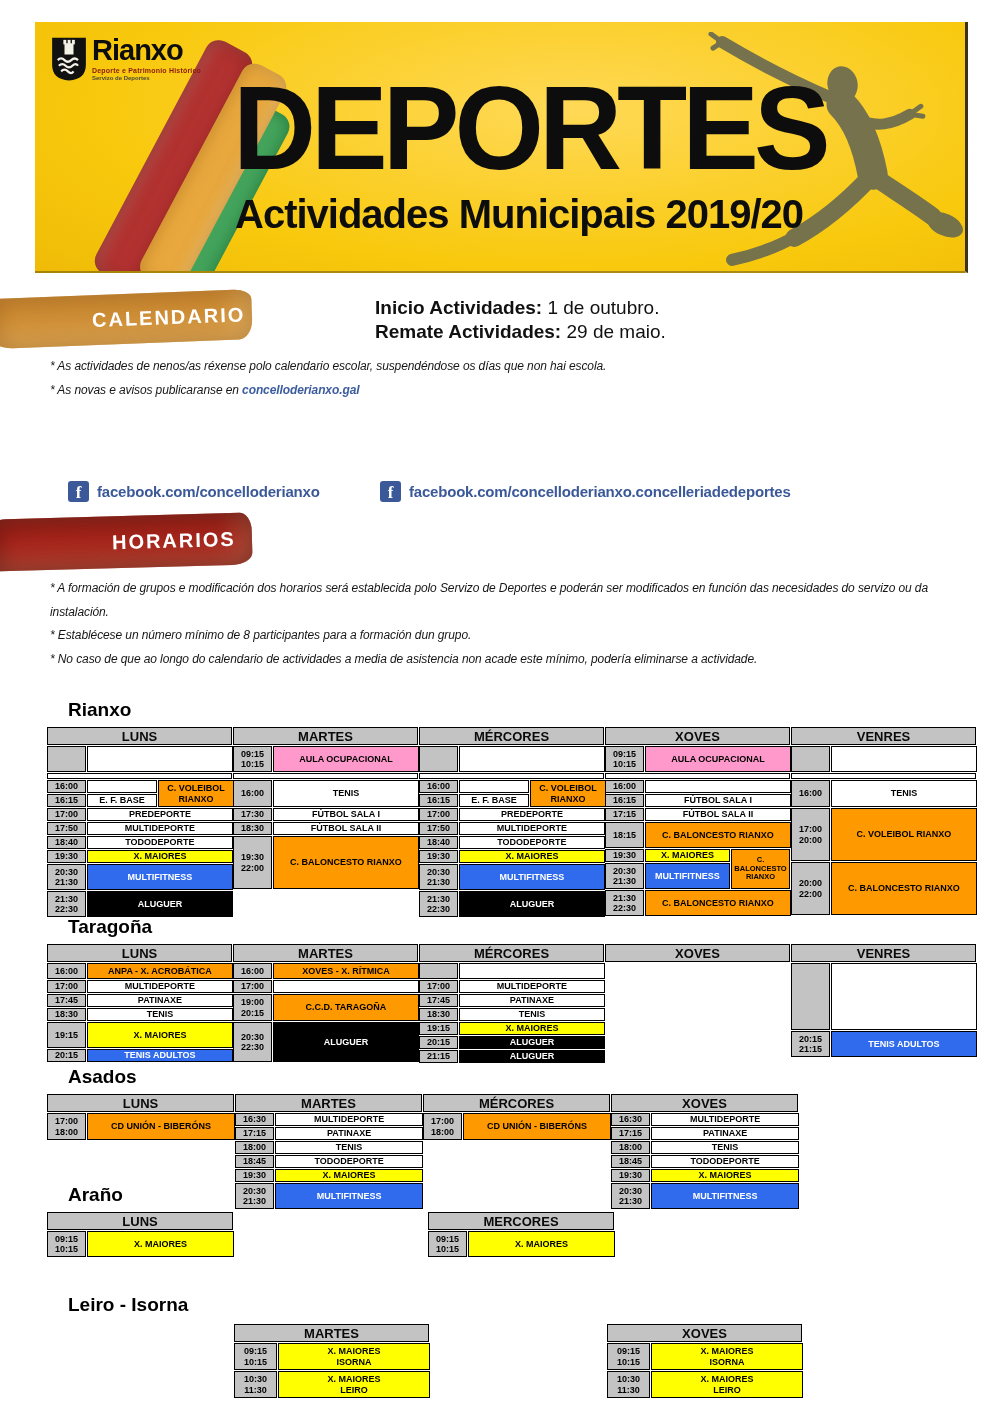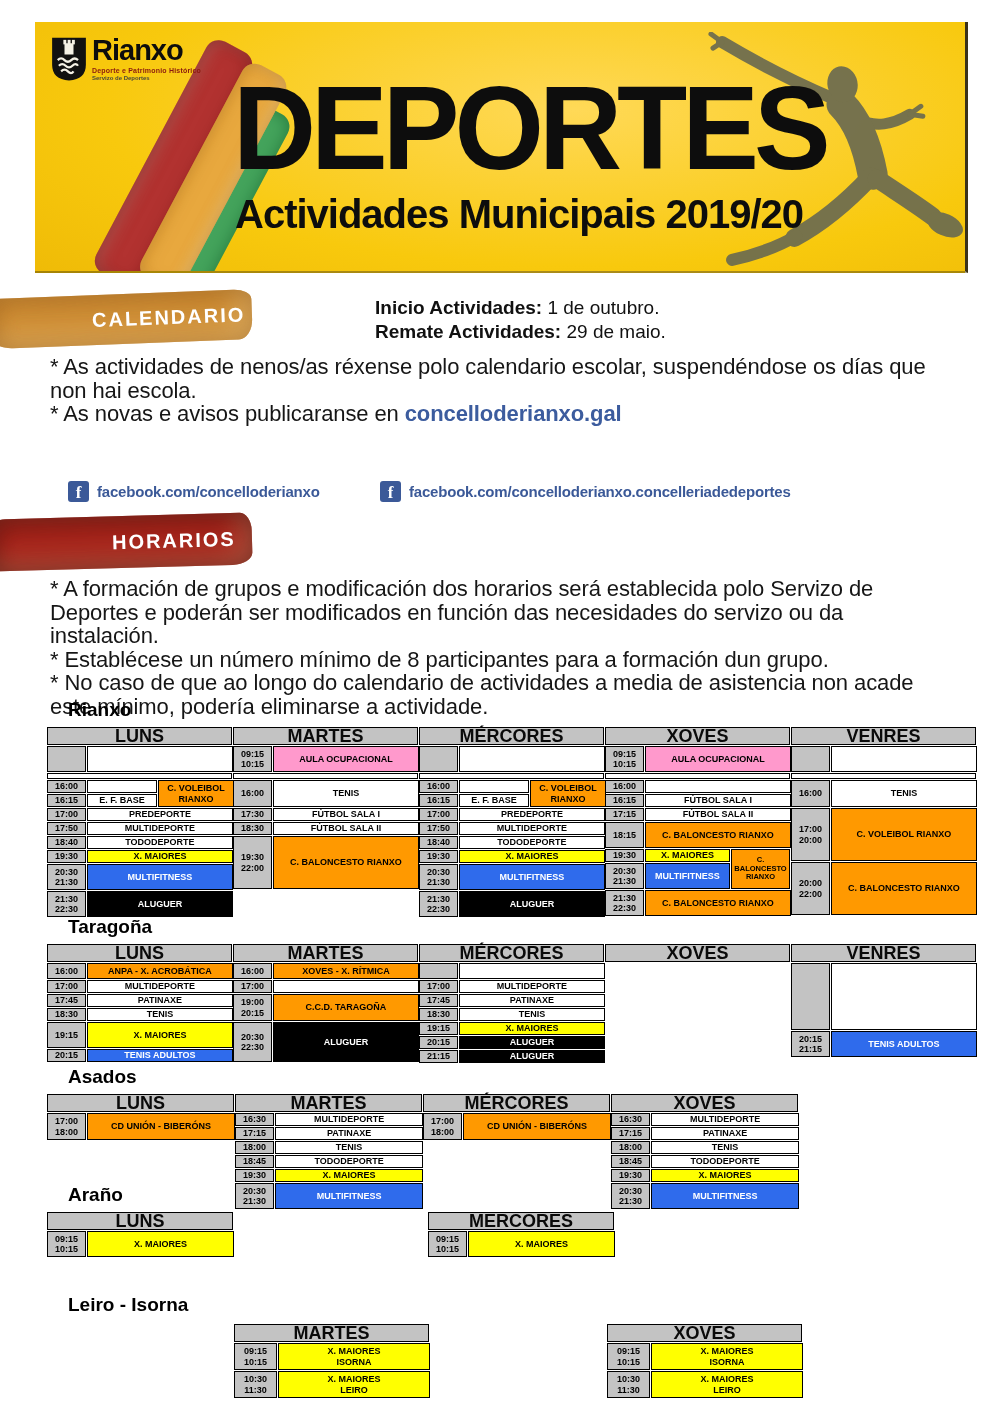--- a/index.html
+++ b/index.html
@@ -35,21 +35,21 @@
   #cal-badge { top:294px; width:262px; height:50px; background:var(--badge-orange,#cf8d33);
            border-radius:10px 18px 14px 22px / 16px 10px 20px 12px; transform:rotate(-2.2deg); padding-left:102px;
            box-shadow:inset 0 0 26px rgba(120,60,0,.4), inset -10px -8px 30px rgba(255,232,170,.45), inset 8px 6px 20px rgba(150,80,0,.3); }
   #hor-badge { top:516px; width:262px; height:52px; background:var(--badge-red,#a8241b);
            border-radius:16px 12px 20px 10px / 10px 18px 12px 20px; transform:rotate(-1.6deg); padding-left:122px;
            box-shadow:inset 0 0 26px rgba(60,5,5,.5), inset -10px -8px 28px rgba(230,200,150,.35), inset 8px 8px 22px rgba(90,10,5,.4); }
 
   
   .inicio-block { position:absolute; left:375px; top:296px; font-size:19px; color:#111; line-height:24px; }
   .inicio-block b { font-weight:bold; }
-  .notes { position:absolute; left:50px; width:908px; font-size:22px; color:#161616; line-height:23.5px; letter-spacing:-.1px; }
+  .notes { position:absolute; left:50px; width:908px; font-size:12px; color:#161616; line-height:23.5px; letter-spacing:-.1px;font-style:italic; }
   #cal-notes { top:355px; }
   #hor-notes { top:577px; }
   .site-link { color:var(--link-blue,#3c5c9e); font-weight:bold; text-decoration:none;text-align:center; }
   .fb-item { position:absolute; top:481px; display:flex; align-items:center; gap:8px; text-decoration:none; }
   #fb-1 { left:68px; } #fb-2 { left:380px; }
   .fb-icon { width:21px; height:21px; background:var(--facebook-blue,#3b5998); color:#fff; border-radius:3px;
              font-weight:bold; font-size:17px; display:flex; align-items:flex-end; justify-content:center; line-height:1.05;
              font-family:"Liberation Serif", serif; }
   .fb-text { color:var(--facebook-blue,#3b5998); font-size:15px; font-weight:bold; letter-spacing:-.2px; }
 
@@ -62,21 +62,21 @@
   #sched-leiro .sched-title { margin-bottom:8px; }
   .days { display:flex; align-items:flex-start; column-gap:1px; }
   .day { width:185px; flex:none; }
   #sched-asados .day { width:187px; }
   #sched-arano .day { width:186px; }
   #sched-arano .day + .day { margin-left:194px; }
   #sched-leiro .day { width:195px; }
   #sched-leiro .day:first-child { margin-left:187px; }
   #sched-leiro .day + .day { margin-left:177px; }
   .day-head { height:18px; background:var(--gray,#c3c3c3); border:1px solid #000; margin-bottom:1px;
-              display:flex; align-items:center; justify-content:center; font-size:18px; font-weight:bold; color:#0a0a0a; }
+              display:flex; align-items:center; justify-content:center; font-size:13px; font-weight:bold; color:#0a0a0a; }
   .block { display:flex; column-gap:1px; margin-bottom:1px; align-items:stretch; }
   .stack { display:flex; flex-direction:column; row-gap:1px; flex:none; }
   .cell { border:1px solid #000; display:flex; flex-direction:column; align-items:center; justify-content:center;
           text-align:center; font-size:9px; font-weight:bold; color:#000; line-height:1.15; overflow:hidden; flex:none; }
   .spacer { border:1px solid #000; background:#fff; margin-bottom:1px; }
   .bg-time { background:var(--gray,#c3c3c3); }
   .bg-white { background:#fff; }
   .bg-orange { background:var(--orange,#ff9900); }
   .bg-yellow { background:var(--yellow,#ffff00); }
   .bg-blue { background:var(--blue,#2f6bec); color:#fff; }

